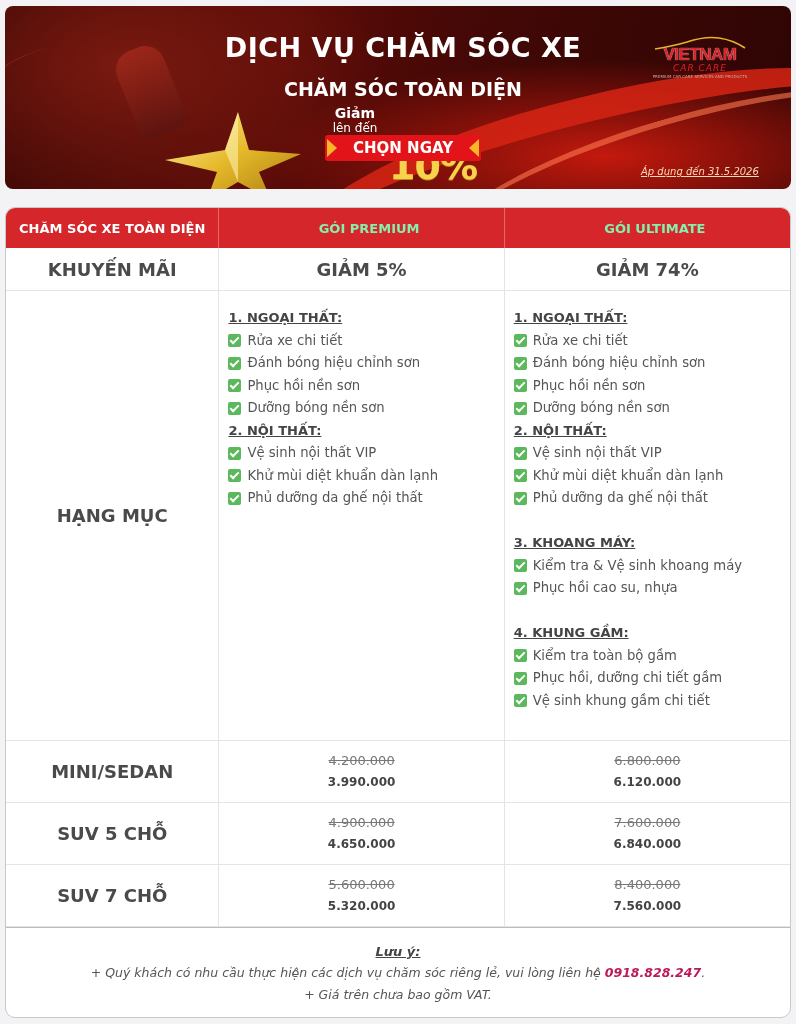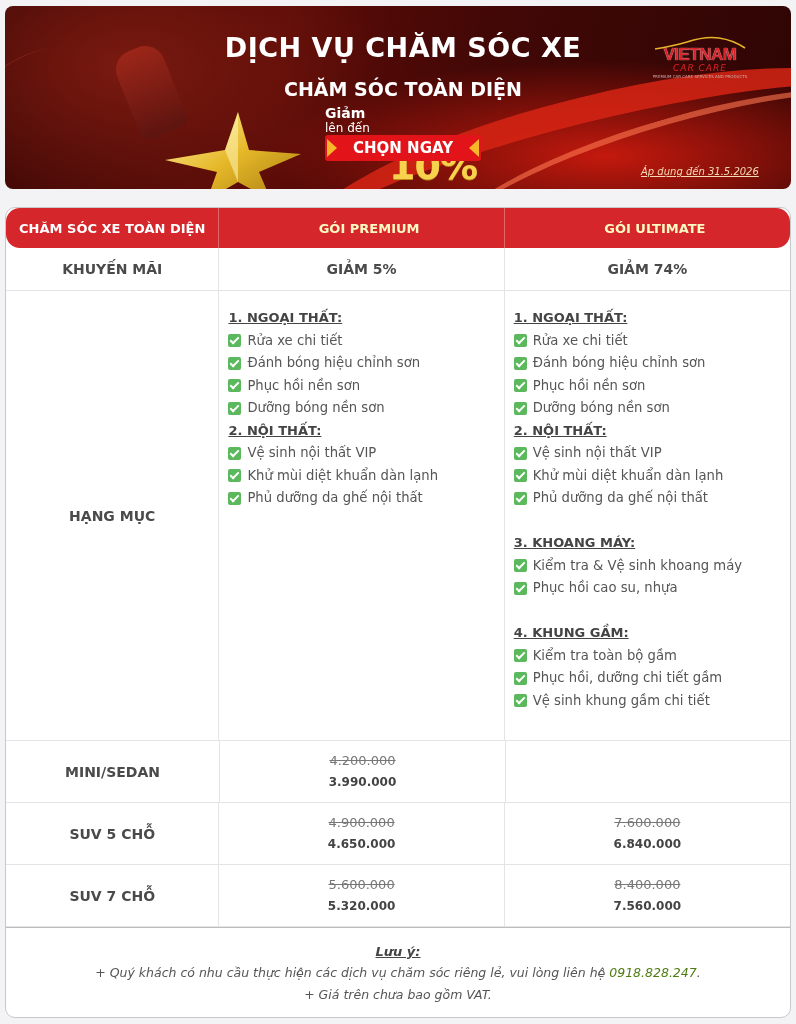--- a/index.html
+++ b/index.html
@@ -48,21 +48,21 @@
   }
   .banner-sub {
     position: absolute; left: 0; width: 796px; top: 72px; text-align: center;
     font-weight: bold; color: #fff; font-size: 19px;
   }
   .banner-discount {
     position: absolute; left: 320px; top: 100px; width: 170px; height: 40px;
   }
   .banner-discount .lbl {
     position: absolute; left: 0; top: 0; color: #fff; font-weight: bold;
-    font-size: 14px; line-height: 15px; width: 60px; text-align: left;
+    font-size: 14px; line-height: 15px; width: 60px; text-align: center;
   }
   .banner-discount .lbl .l2 { font-size: 12px; font-weight: normal; display:block; }
   .banner-discount .pct {
     position: absolute; left: 64px; top: -8px; font-size: 38px; font-weight: bold;
     color: #f9d24d; letter-spacing: -1px;
     text-shadow: 0 1px 0 #b88a1c;
     margin-top: 46px;
   }
   .cta {
     position: absolute; left: 320px; top: 129px; width: 156px; height: 26px;
@@ -99,25 +99,25 @@
   
   .tbl {
     position: absolute; left: 5px; top: 207px; width: 786px;
     background: #fff; border: 1px solid #c8c8c8; border-radius: 10px; overflow: hidden;
   }
   .row { display: flex; border-bottom: 1px solid #e4e4e4; }
   .row:last-child { border-bottom: none; }
   .c0 { width: 214px; border-right: 1px solid #e4e4e4; }
   .c1 { width: 286px; border-right: 1px solid #e4e4e4; }
   .c2 { width: 286px; }
-  .head { background: #d4262b; height: 40px; border-bottom: none; border-radius: 14px; }
+  .head { background: #d4262b; height: 40px; border-bottom: none; }
   .head > div { display:flex; align-items:center; justify-content:center; font-weight:bold; font-size:13px; border-right-color: #e3666a; }
   .head .c0 { color: #fff; }
-  .head .c1, .head .c2 { color: #fef9c3; padding-left: 15px; }
-  .cell-center { display:flex; align-items:center; justify-content:center; font-weight: bold; font-size: 14px; color: #4a4a4a; }
+  .head .c1, .head .c2 { color: #86efac; padding-left: 15px; }
+  .cell-center { display:flex; align-items:center; justify-content:center; font-weight: bold; font-size: 18px; color: #4a4a4a; }
   .promo-row { height: 43px; }
   .items-row { height: 450px; }
   .items { padding: 16px 10px 0 9px; font-size: 13.2px; color: #555; }
   .items .sec {
     font-weight: bold; text-decoration: underline; color: #444; height: 22.5px; line-height: 22px; font-size: 13px;
   }
   .items .sec.gap { margin-top: 22.5px; }
   .items .it { height: 22.5px; line-height: 22px; display: flex; align-items: center; white-space: nowrap; }
   .chk {
     display:inline-block; width: 13px; height: 13px; background: #5cb85c; border-radius: 2px;
@@ -127,21 +127,21 @@
     content: ""; position: absolute; left: 4px; top: 1px; width: 3px; height: 7px;
     border: solid #fff; border-width: 0 2px 2px 0; transform: rotate(45deg);
   }
   .price-row { height: 62px; }
   .price { display:flex; flex-direction:column; align-items:center; justify-content:center; }
   .price .old { font-size: 13px; color: #777; text-decoration: line-through; line-height: 20px; }
   .price .new { font-size: 12px; color: #444; font-weight: bold; line-height: 22px; }
   .note-row { display:block; height: 90px; text-align: center; padding-top: 14px; border-top: 1px solid #bdbdbd; }
   .note-row .ttl { font-style: italic; font-weight: bold; text-decoration: underline; font-size: 13px; color: #444; line-height: 20px; }
   .note-row .ln { font-style: italic; font-size: 12.5px; color: #555; line-height: 22px; }
-  .note-row .phone { font-weight: normal; color: #4d7c0f; }
+  .note-row .phone { font-weight: bold; color: #be185d; }
 </style>
 </head>
 <body>
 
 <div class="banner">
   <div class="swoosh3"></div>
   <div class="brush"></div>
   <div class="swoosh1"></div>
   <div class="swoosh2"></div>
   <svg class="star" viewBox="0 0 140 90">
@@ -287,20 +287,24 @@
         </div>
     </div>
   </div>
 
   <div class="row price-row">
     <div class="c0 cell-center">MINI/SEDAN</div>
     <div class="c1 price">
       <span class="old">4.200.000</span>
       <span class="new">3.990.000</span>
     </div>
+    <div class="c2 price">
+      <span class="old">6.800.000</span>
+      <span class="new">6.120.000</span>
+    </div>
   </div>
 
   <div class="row price-row">
     <div class="c0 cell-center">SUV 5 CHỖ</div>
     <div class="c1 price">
       <span class="old">4.900.000</span>
       <span class="new">4.650.000</span>
     </div>
     <div class="c2 price">
       <span class="old">7.600.000</span>

